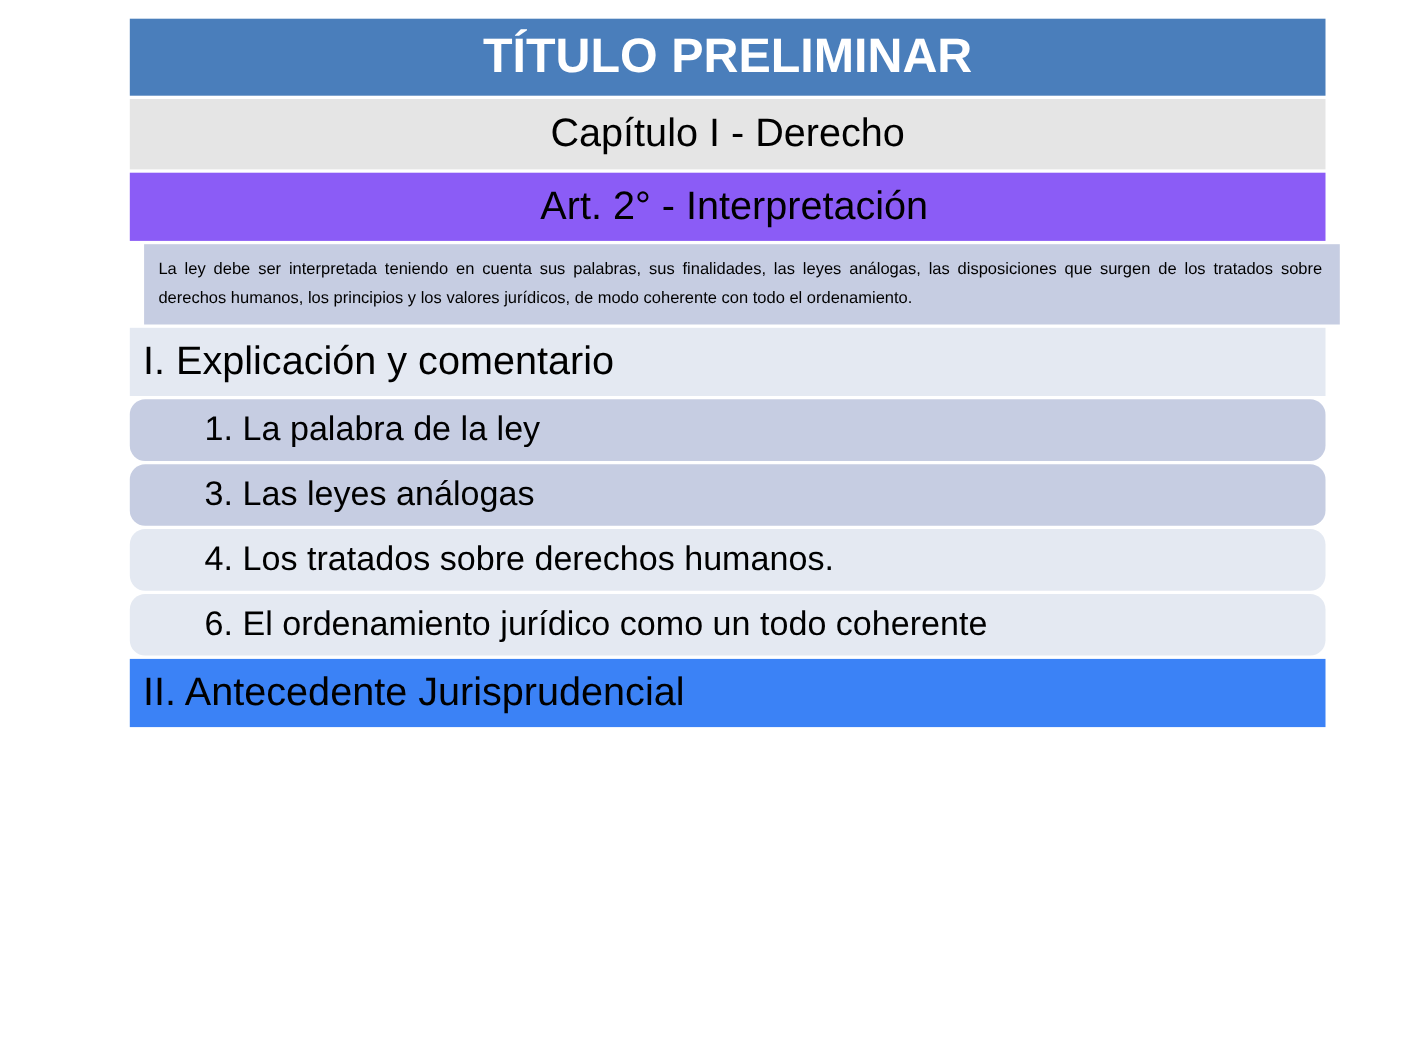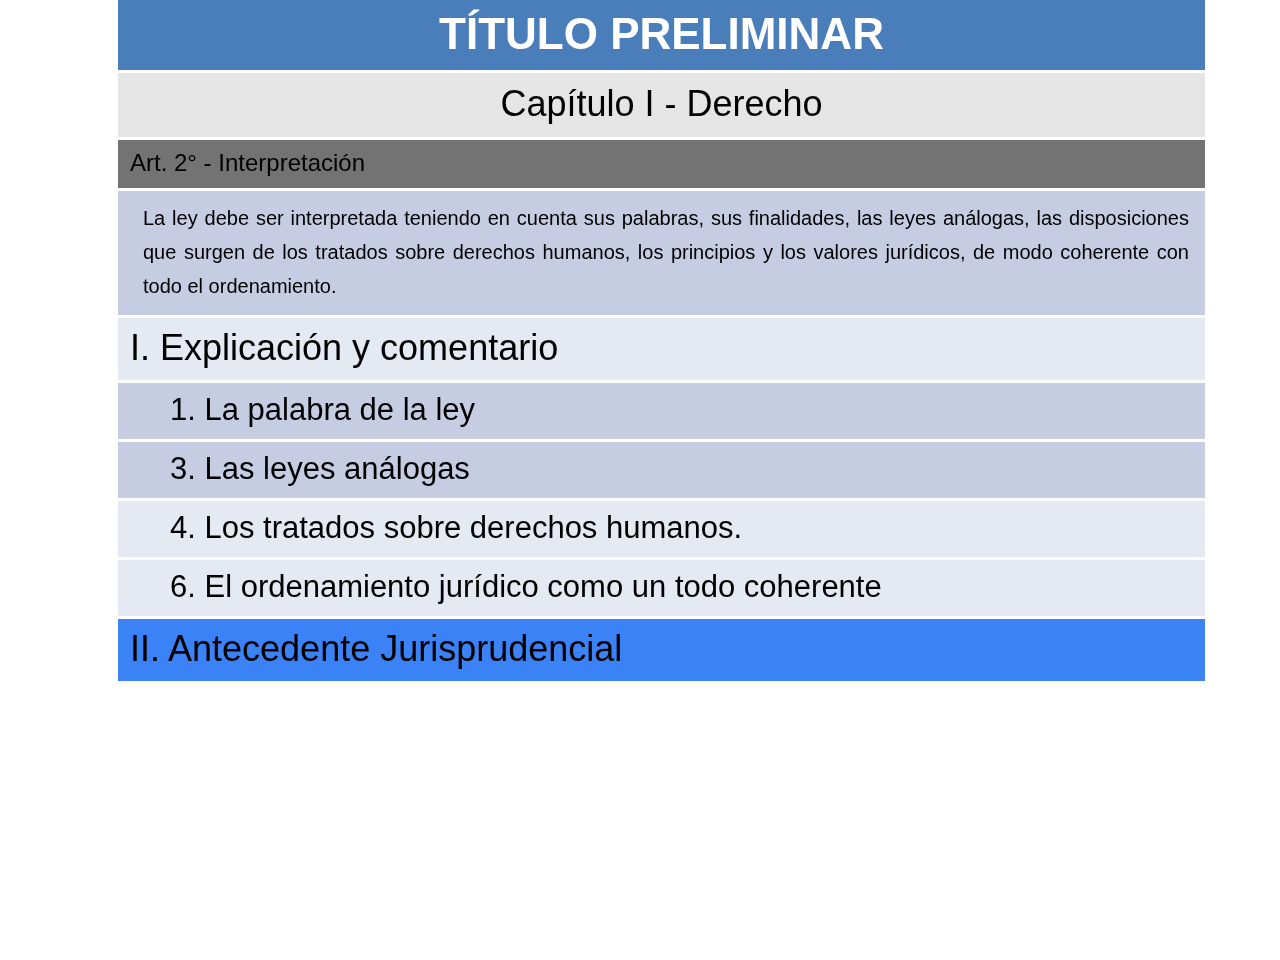--- a/index.html
+++ b/index.html
@@ -15,21 +15,21 @@
   }
   .slide {
     position: relative;
     width: 1280px;
     height: 960px;
     background: #ffffff;
   }
   .table {
     position: absolute;
     left: 118px;
-    top: 0;
+    top: 17px;
     width: 1087px;
   }
   .row {
     box-sizing: border-box;
     width: 100%;
     margin-bottom: 3px;
   }
   .row-title {
     background: #4a7ebb;
     color: #ffffff;
@@ -40,47 +40,49 @@
     padding: 12px 0 14px 0;
   }
   .row-chapter {
     background: #e5e5e5;
     color: #000000;
     font-size: 36px;
     text-align: center;
     padding: 10px 0 12px 0;
   }
   .row-article {
-    background: #737373;
+    background: #8b5cf6;
     color: #000000;
-    font-size: 24px;
-    text-align: left;
+    font-size: 36px;
+    text-align: center;
     padding: 9px 0 11px 12px;
   }
   .row-body {
     background: #c6cde2;
     color: #000000;
-    font-size: 20px;
+    font-size: 15px;
     text-align: justify;
     text-justify: inter-word;
     line-height: 1.70;
-    padding: 10px 16px 12px 25px;
+    padding: 10px 16px 12px 13px;
+    margin-left: 13px;
   }
   .row-section {
     background: #e4e9f2;
     color: #000000;
     font-size: 36px;
     text-align: left;
     padding: 9px 0 11px 12px;
   }
   .row-item {
     color: #000000;
     font-size: 31px;
     text-align: left;
-    padding: 9px 0 11px 52px;
+    padding: 9px 0 11px 68px;
+    border-radius: 14px;
   }
   .item-dark { background: #c6cde2; }
   .item-light { background: #e4e9f2; }
   .row-section2 {
     background: #3b82f6;
     color: #000000;
     font-size: 36px;
     text-align: left;
     padding: 9px 0 11px 12px;
   }

